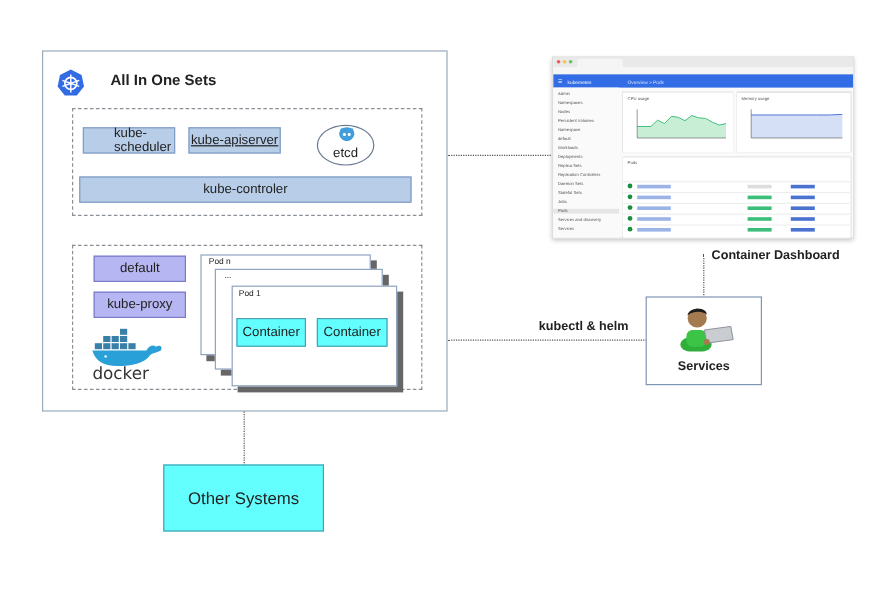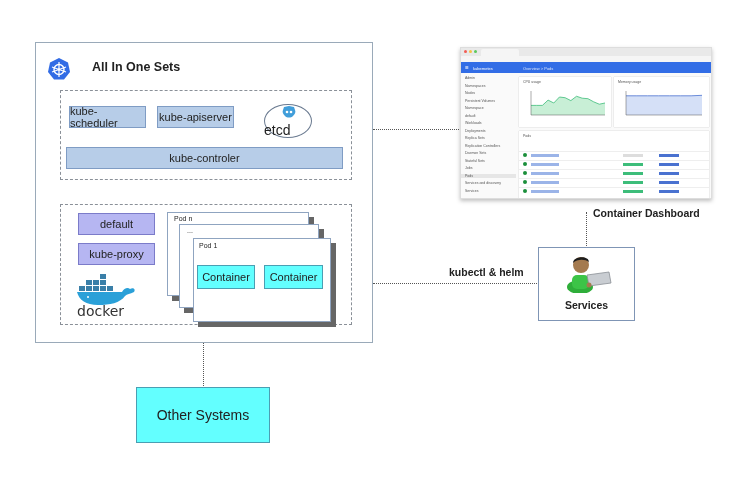--- a/index.html
+++ b/index.html
@@ -9,27 +9,27 @@
 
   
   #node { left:35px; top:42px; width:338px; height:301px; border:1.5px solid #9aaab9; background:#fff; }
   #k8s-logo { left:47px; top:57px; width:24px; height:24px; }
   #node-title { left:92px; top:60px; font-size:12.5px; font-weight:bold; color:#222; }
 
   
   #cp { left:60px; top:90px; width:292px; height:90px; border:1px dashed #8a9098; }
   .blue-box { background:#b7cde8; border:1px solid #7f9cc4; font-size:11px; display:flex;
               align-items:center; justify-content:center; color:#222; }
-  #sched { left:69px; top:106px; width:77px; height:22px; }
-  #apiserver { left:157px; top:106px; width:77px; height:22px; }
+  #sched { left:69px; top:106px; width:77px; height:22px;padding-left:25px; }
+  #apiserver { left:157px; top:106px; width:77px; height:22px;text-decoration:underline; }
   #controller { left:66px; top:147px; width:277px; height:22px; }
   #etcd { left:264px; top:104px; width:48px; height:34px; border:1px solid #6a7a90; border-radius:50%;
           background:#fff; }
   #etcd-icon { left:281px; top:105px; width:16px; height:14px; }
-  #etcd-label { left:264px; top:122px; width:48px; text-align:left; font-size:14px; }
+  #etcd-label { left:264px; top:122px; width:48px; text-align:center; font-size:11px; }
 
   
   #worker { left:60px; top:204px; width:292px; height:121px; border:1px dashed #8a9098; }
   .purple-box { background:#b6b6f2; border:1px solid #7b7bc9; font-size:11px; display:flex;
                 align-items:center; justify-content:center; color:#222; }
   #kubelet { left:78px; top:213px; width:77px; height:22px; }
   #kubeproxy { left:78px; top:243px; width:77px; height:22px; }
   #docker-logo { left:76px; top:272px; width:70px; height:46px; }
 
   .pod { background:#fff; border:1px solid #8fa4c0; }

